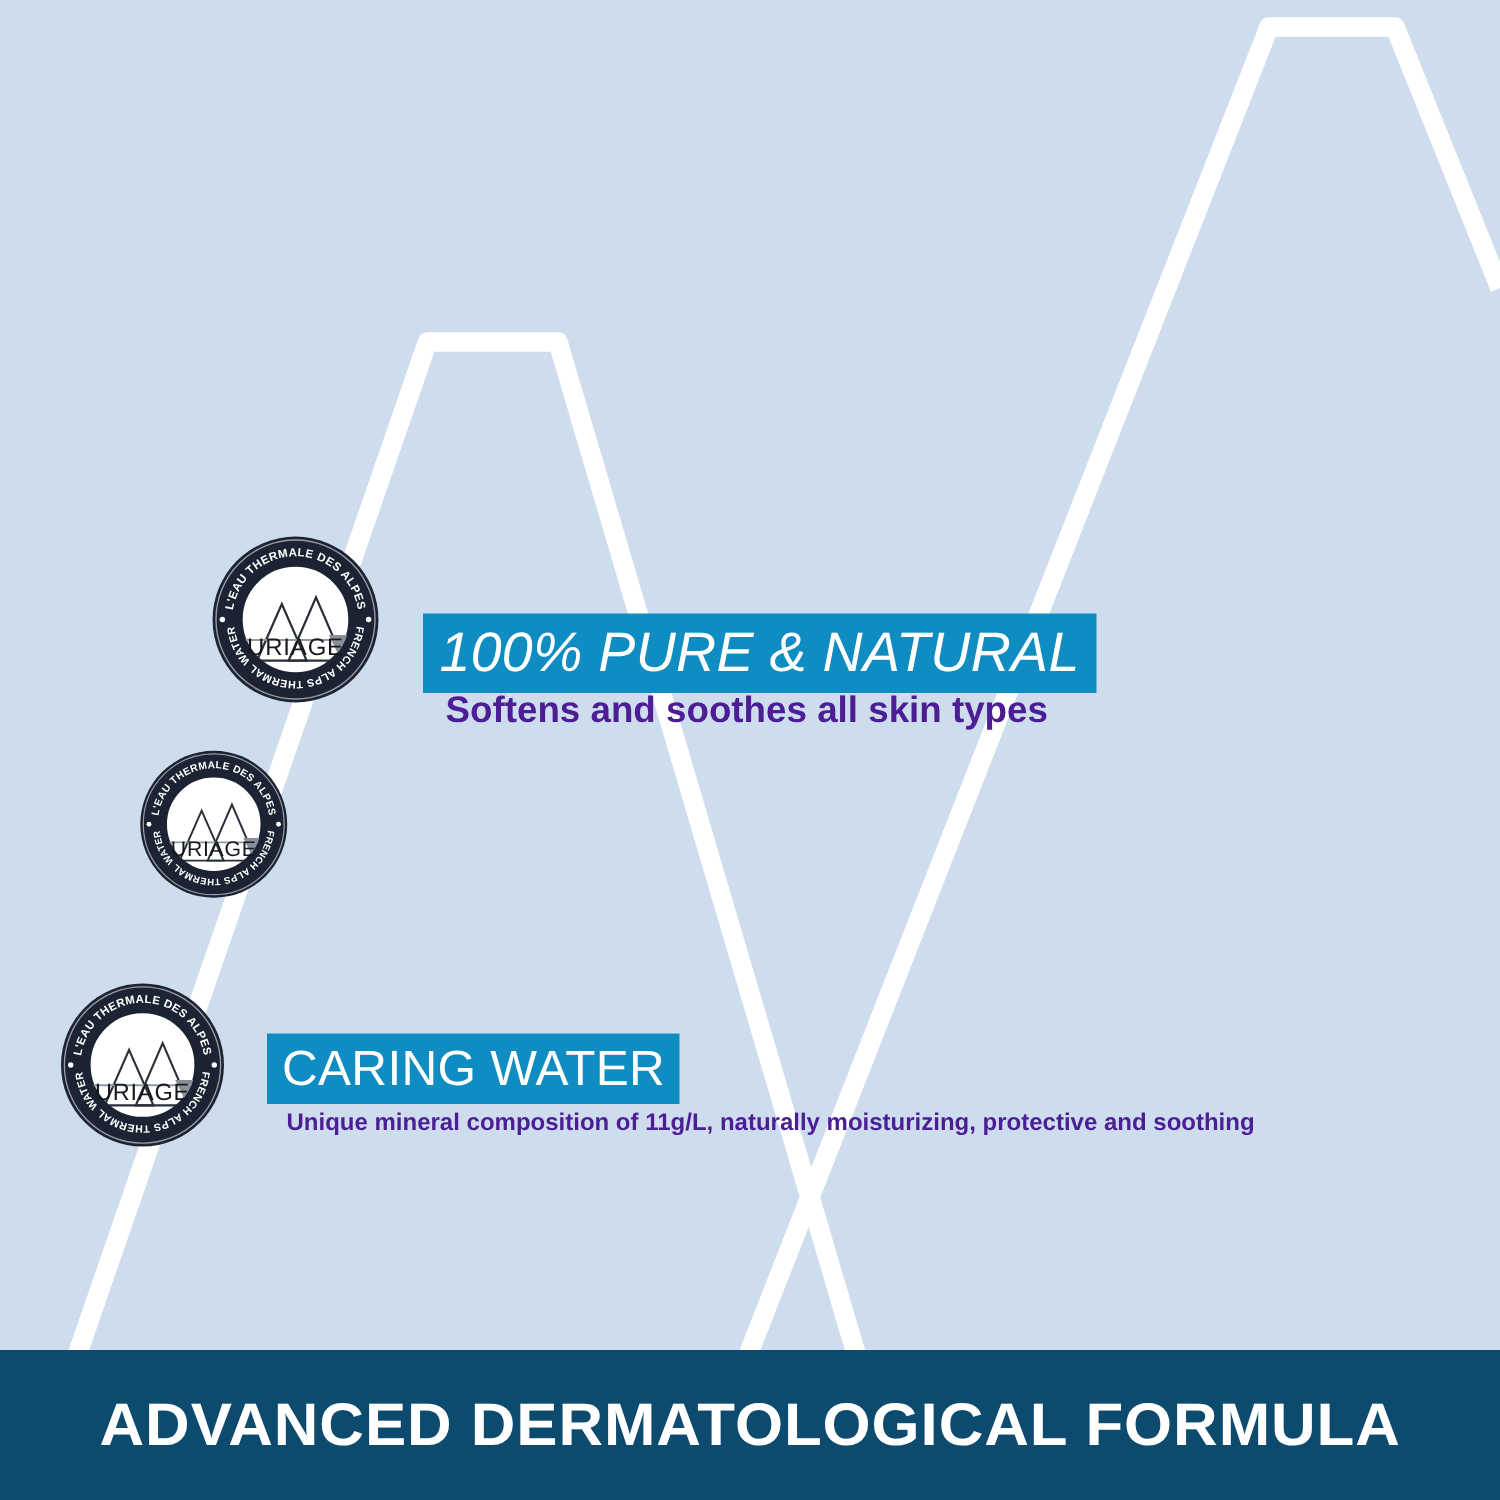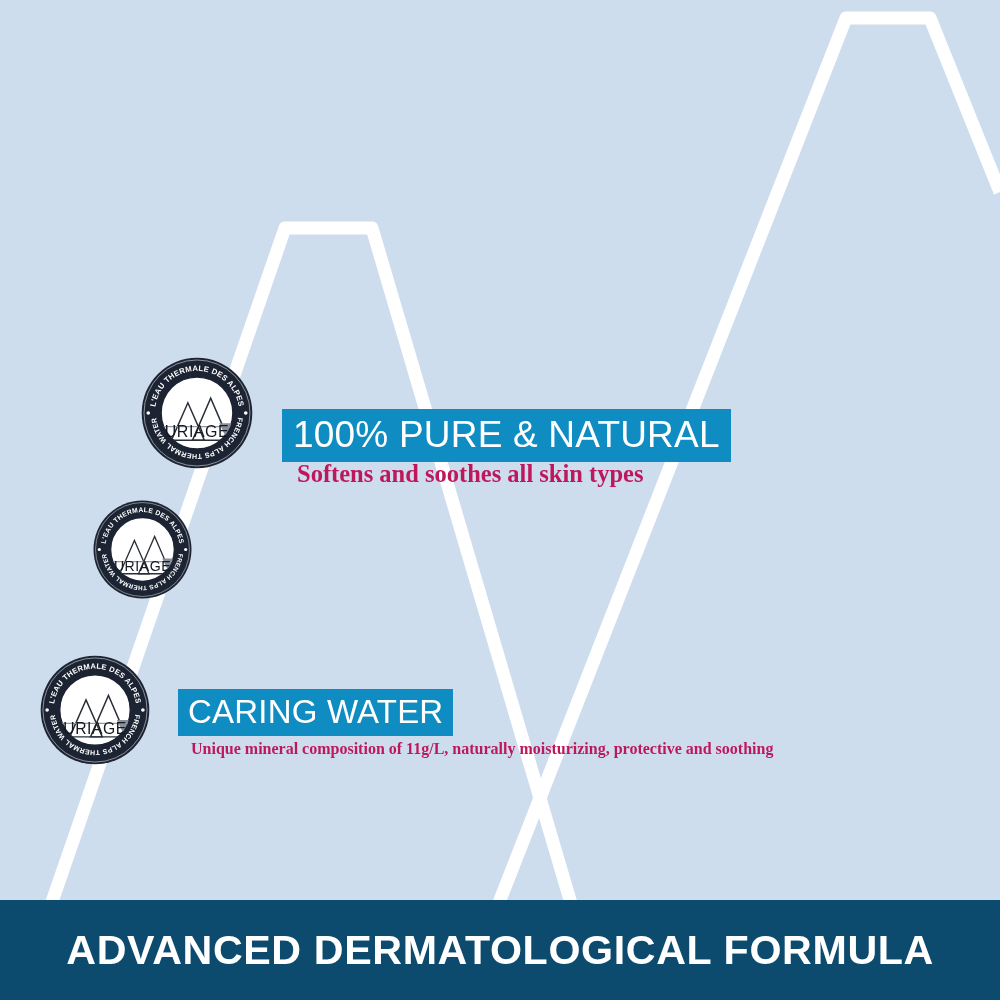--- a/index.html
+++ b/index.html
@@ -34,29 +34,29 @@
     display:inline-block;
     background:#0f8dc2;
     color:#ffffff;
     font-weight:400;
     letter-spacing:0.2px;
     white-space:nowrap;
     line-height:1;
     font-family:"Liberation Sans", sans-serif;
   }
   .subline{
-    color:#be185d;
+    color:#4c1d95;
     font-weight:bold;
     line-height:1.12;
-    font-family:Liberation Serif, serif;
+    font-family:Liberation Sans, sans-serif;
   }
 
   
   #feature-1-logo{ left:140px; top:356px; width:114px; height:114px; }
-  #feature-1-headline{ left:282px; top:409px; font-size:37px; padding:7px 11px 9px 11px; }
+  #feature-1-headline{ left:282px; top:409px; font-size:37px; padding:7px 11px 9px 11px;font-style:italic; }
   #feature-1-subline{ left:297px; top:460px; font-size:24.5px; width:640px; }
 
   
   #feature-2-logo{ left:92px; top:499px; width:101px; height:101px; }
   #feature-2-headline{ left:234px; top:548px; font-size:35px; padding:6px 10px 8px 10px; }
   #feature-2-subline{ left:240px; top:600px; font-size:23.5px; width:670px; }
 
   
   #feature-3-logo{ left:39px; top:654px; width:112px; height:112px; }
   #feature-3-headline{ left:178px; top:689px; font-size:33px; padding:6px 10px 8px 10px; }

